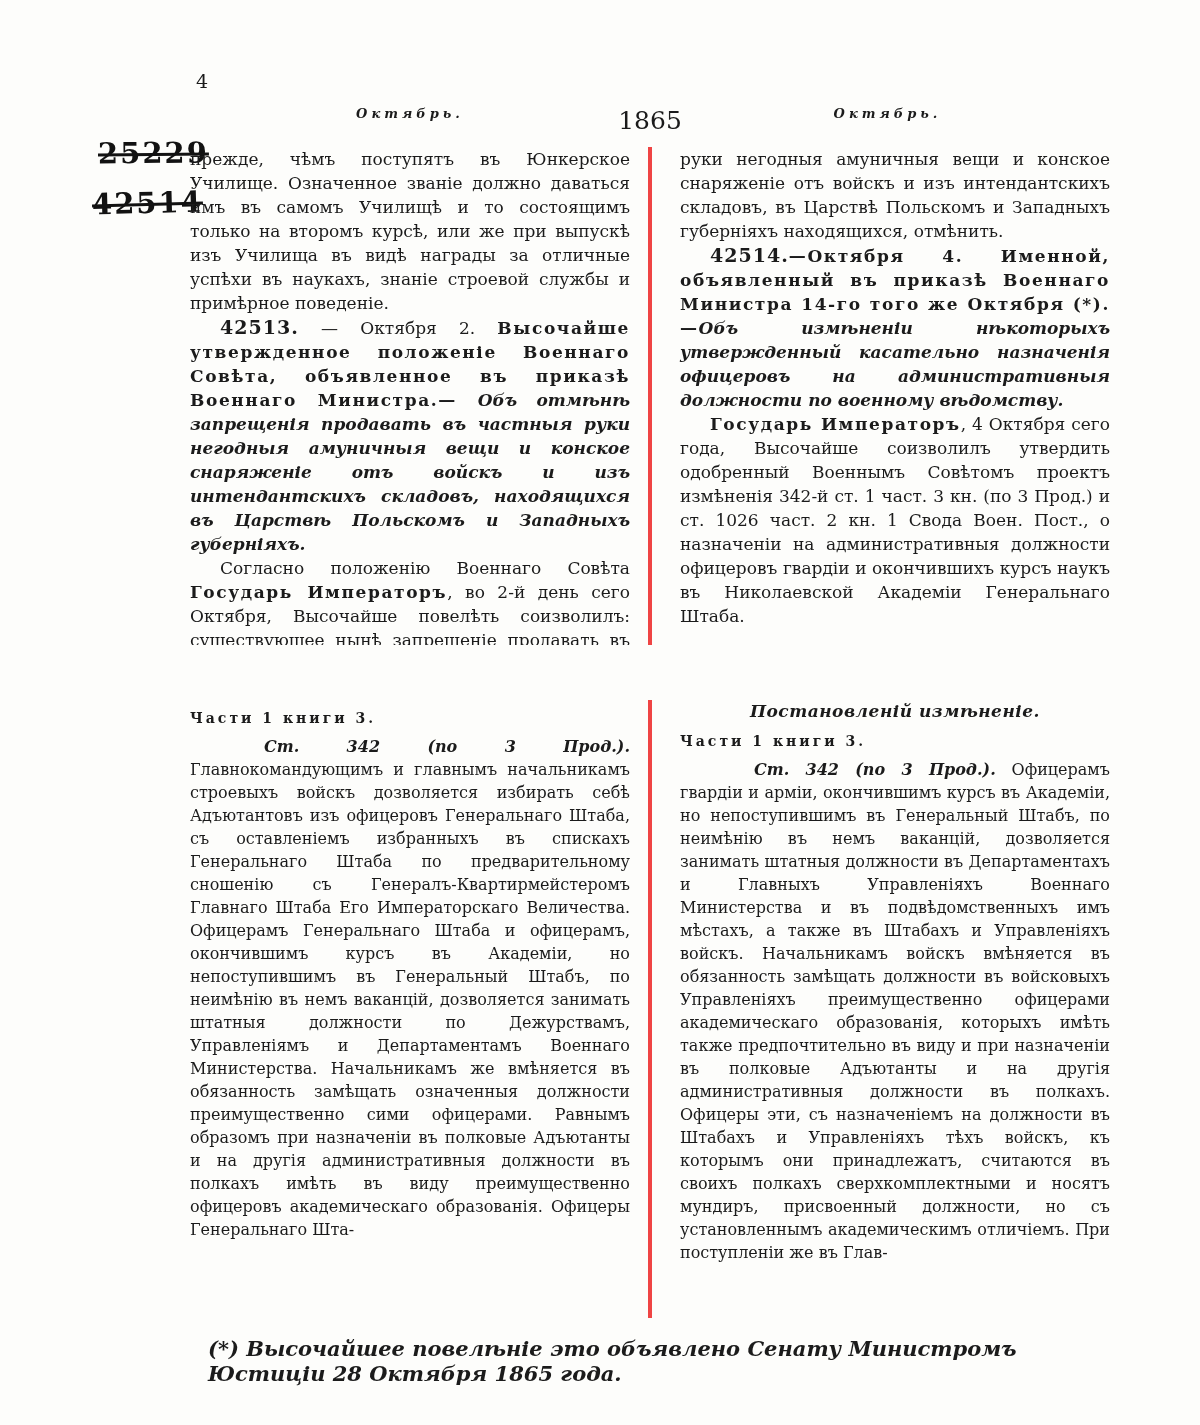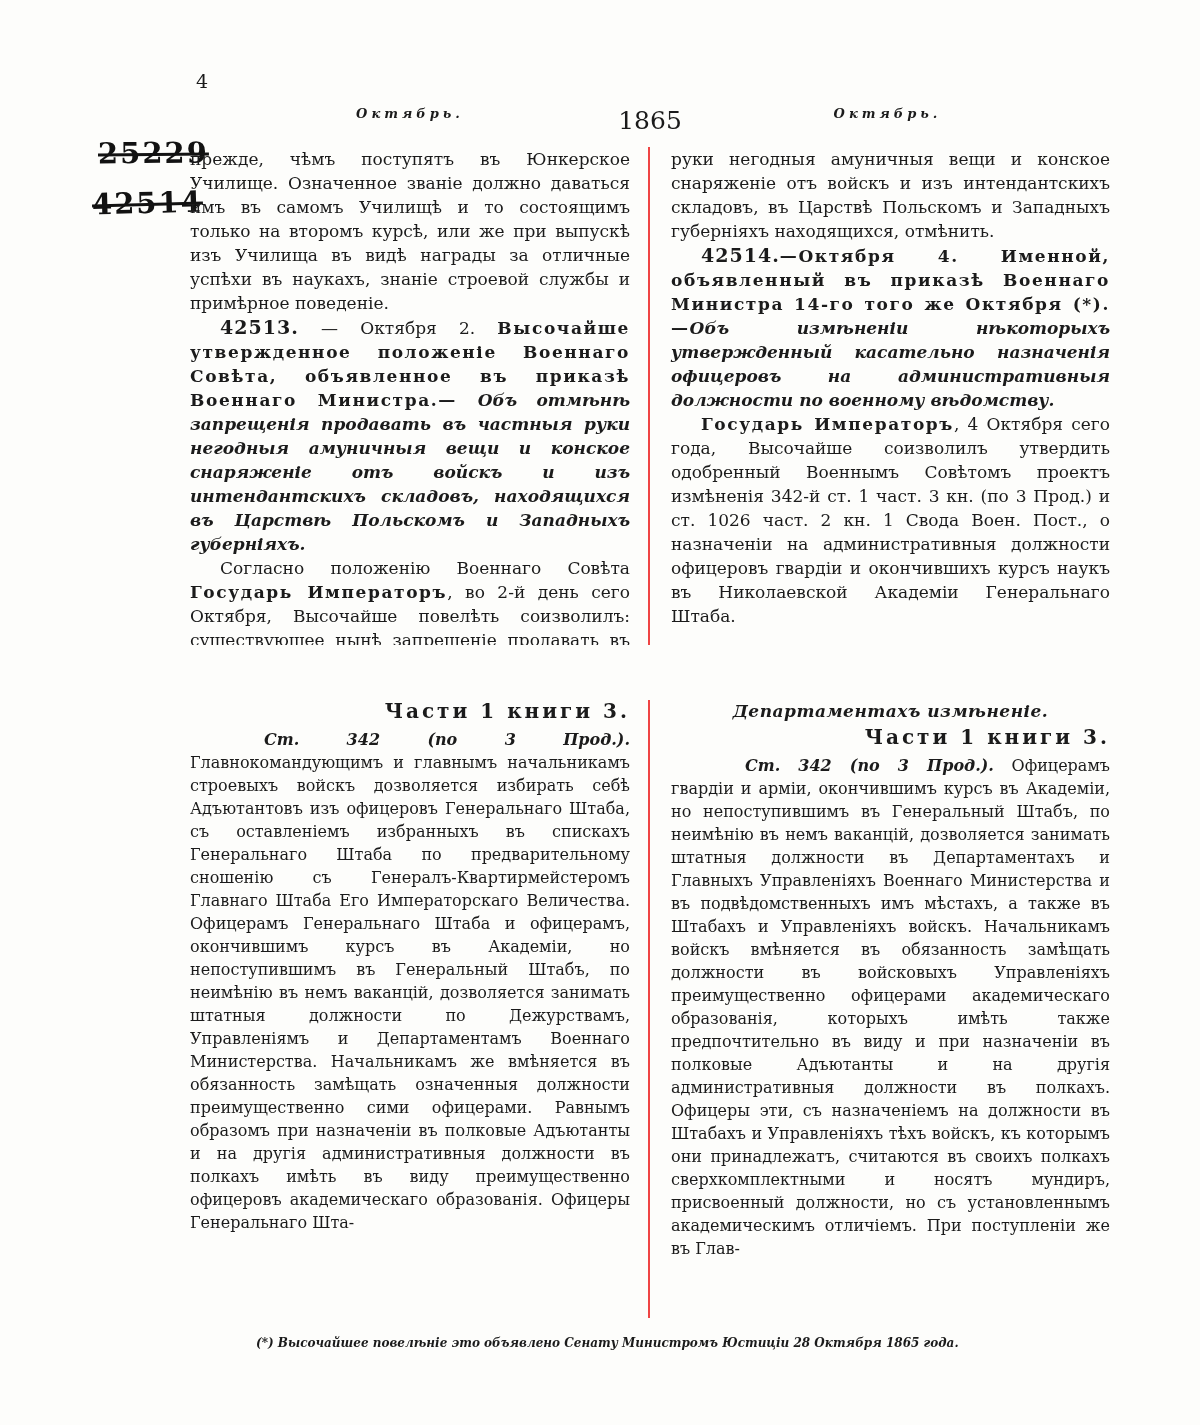--- a/index.html
+++ b/index.html
@@ -64,21 +64,21 @@
   .margin-num.n2 { top: 186px; left: 92px; transform: rotate(-1.5deg); }
 
   .twocol {
     position: absolute;
     left: 190px; width: 920px;
     display: flex;
     align-items: stretch;
     overflow: hidden;
   }
   .twocol .colL { width: 458px; padding-right: 18px; box-sizing: border-box; }
-  .twocol .colR { width: 462px; padding-left: 21px; box-sizing: border-box; border-left: 2px solid #ef4444; }
+  .twocol .colR { width: 462px; padding-left: 28px; box-sizing: border-box; border-left: 4px solid #ef4444; }
 
   .top { top: 147px; height: 498px; font-size: 17px; line-height: 24px; }
   .compare { top: 700px; height: 618px; font-size: 16px; line-height: 23px; }
 
   .para { margin: 0; text-align: justify; text-indent: 30px; }
   .para.cont { text-indent: 0; }
 
   .actnum { font-weight: 700; font-size: 1.12em; letter-spacing: 1px; }
   .sperr { font-weight: 700; letter-spacing: 1.6px; }
   .acttitle { font-style: italic; font-weight: 700; }
@@ -97,33 +97,32 @@
     font-style: italic;
     font-weight: 700;
     text-align: center;
     font-size: 17px;
     letter-spacing: 0.5px;
     margin: 0 0 3px 0;
   }
   .col-subhead {
     font-weight: 700;
     letter-spacing: 3px;
-    text-align: right;
-    font-size: 20px;
-    margin: 0 0 5px 0;
+    text-align: left;
+    font-size: 14px;
+    margin: 7px 0 5px 0;
   }
   .lead-ital { font-style: italic; font-weight: 700; margin-left: 44px; }
 
   .footnote {
     position: absolute;
     top: 1336px; left: 208px; width: 900px;
     font-style: italic;
     font-weight: 700;
-    font-size: 12px;
-    margin-left: 48px;
+    font-size: 21px;
   }
 </style>
 </head>
 <body>
 
 <div class="page">
 
   <div class="page-number">4</div>
 
 
@@ -149,21 +148,21 @@
     </div>
   </section>
 
 
   <section class="twocol compare">
     <div class="colL">
       <div class="col-subhead">Части 1 книги 3.</div>
       <p class="para"><span class="lead-ital">Ст. 342 (по 3 Прод.).</span><span> Главнокомандующимъ и главнымъ начальникамъ строевыхъ войскъ дозволяется избирать себѣ Адъютантовъ изъ офицеровъ Генеральнаго Штаба, съ оставленіемъ избранныхъ въ спискахъ Генеральнаго Штаба по предварительному сношенію съ Генералъ-Квартирмейстеромъ Главнаго Штаба Его Императорскаго Величества. Офицерамъ Генеральнаго Штаба и офицерамъ, окончившимъ курсъ въ Академіи, но непоступившимъ въ Генеральный Штабъ, по неимѣнію въ немъ ваканцій, дозволяется занимать штатныя должности по Дежурствамъ, Управленіямъ и Департаментамъ Военнаго Министерства. Начальникамъ же вмѣняется въ обязанность замѣщать означенныя должности преимущественно сими офицерами. Равнымъ образомъ при назначеніи въ полковые Адъютанты и на другія административныя должности въ полкахъ имѣть въ виду преимущественно офицеровъ академическаго образованія. Офицеры Генеральнаго Шта-</span></p>
     </div>
     <div class="colR">
-      <div class="col-head">Департаментахъ измѣненіе.</div>
+      <div class="col-head">Постановленій измѣненіе.</div>
       <div class="col-subhead">Части 1 книги 3.</div>
       <p class="para"><span class="lead-ital">Ст. 342 (по 3 Прод.).</span><span> Офицерамъ гвардіи и арміи, окончившимъ курсъ въ Академіи, но непоступившимъ въ Генеральный Штабъ, по неимѣнію въ немъ ваканцій, дозволяется занимать штатныя должности въ Департаментахъ и Главныхъ Управленіяхъ Военнаго Министерства и въ подвѣдомственныхъ имъ мѣстахъ, а также въ Штабахъ и Управленіяхъ войскъ. Начальникамъ войскъ вмѣняется въ обязанность замѣщать должности въ войсковыхъ Управленіяхъ преимущественно офицерами академическаго образованія, которыхъ имѣть также предпочтительно въ виду и при назначеніи въ полковые Адъютанты и на другія административныя должности въ полкахъ. Офицеры эти, съ назначеніемъ на должности въ Штабахъ и Управленіяхъ тѣхъ войскъ, къ которымъ они принадлежатъ, считаются въ своихъ полкахъ сверхкомплектными и носятъ мундиръ, присвоенный должности, но съ установленнымъ академическимъ отличіемъ. При поступленіи же въ Глав-</span></p>
     </div>
   </section>
 
   <div class="footnote">(*) Высочайшее повелѣніе это объявлено Сенату Министромъ Юстиціи 28 Октября 1865 года.</div>
 
 </div>
 
 </body></html>

